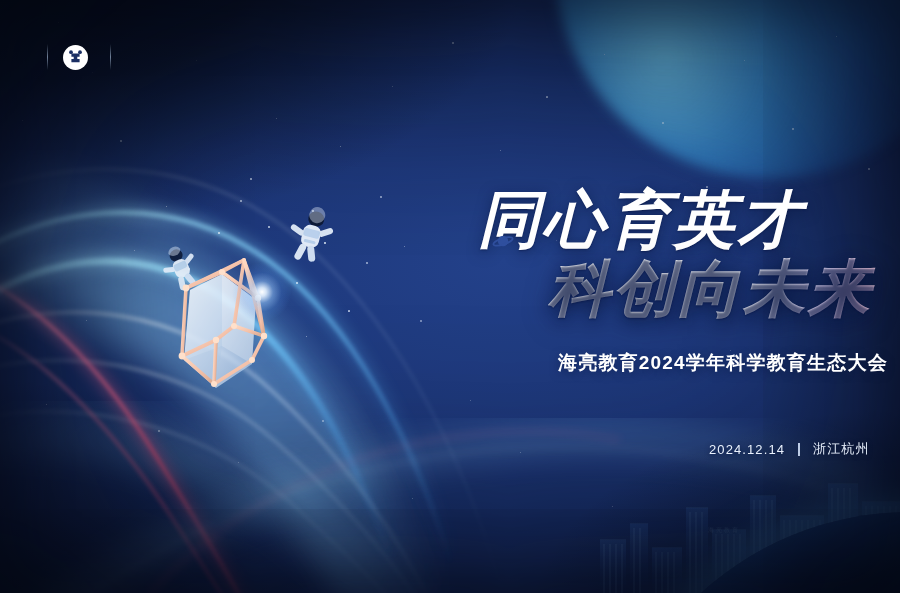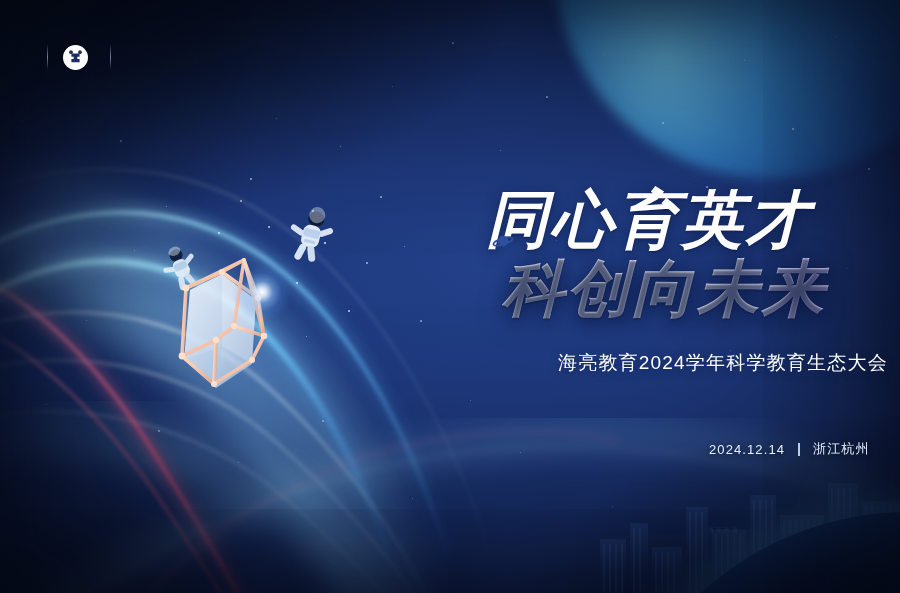--- a/index.html
+++ b/index.html
@@ -134,23 +134,23 @@
     font-family:"Liberation Sans", sans-serif;
     font-weight:bold;
     font-size:62px;
     line-height:1.02;
     letter-spacing:3px;
     font-style:italic;
     color:#ffffff;
     text-shadow:0 3px 14px rgba(8,20,60,.55), 0 1px 2px rgba(10,24,70,.6);
     white-space:nowrap;
   }
-  .hl-line.l1{ margin-left:24px; }
+  .hl-line.l1{ margin-left:16px; }
   .hl-line.l2{
-    margin-left:40px; margin-top:6px;
+    margin-left:86px; margin-top:6px;
     background:linear-gradient(104deg,#ffffff 0%,#ffffff 56%,#f3f0ff 70%,#e4d6f3 82%,#f0c8da 93%,#f7d7e2 100%);
     -webkit-background-clip:text; background-clip:text;
     -webkit-text-fill-color:transparent; color:transparent;
     filter:drop-shadow(0 3px 12px rgba(8,20,60,.5));
   }
   .saturn{
     position:absolute; left:30px; top:43px;
     width:22px; height:22px; pointer-events:none;
   }
 
@@ -170,21 +170,21 @@
     font-family:"Liberation Sans", sans-serif;
     font-size:17px; font-weight:bold; letter-spacing:2px;
     color:#b9c8e8;
     transform:scaleY(.82);
     transform-origin:left center;
     opacity:.85;
   }
 
   .subtitle{
     position:absolute; left:558px; top:350px; z-index:8;
-    font-size:19px; font-weight:normal; color:#ffffff;
+    font-size:19px; font-weight:bold; color:#ffffff;
     letter-spacing:1.2px; white-space:nowrap;
     text-shadow:0 2px 8px rgba(8,20,60,.55);
   }
 
   .datebar{
     position:absolute; left:709px; top:440px; z-index:8;
     display:flex; align-items:center; gap:13px;
     color:#e9f1fd; font-size:13px; letter-spacing:1.1px;
     text-shadow:0 1px 5px rgba(6,16,48,.7);
   }

